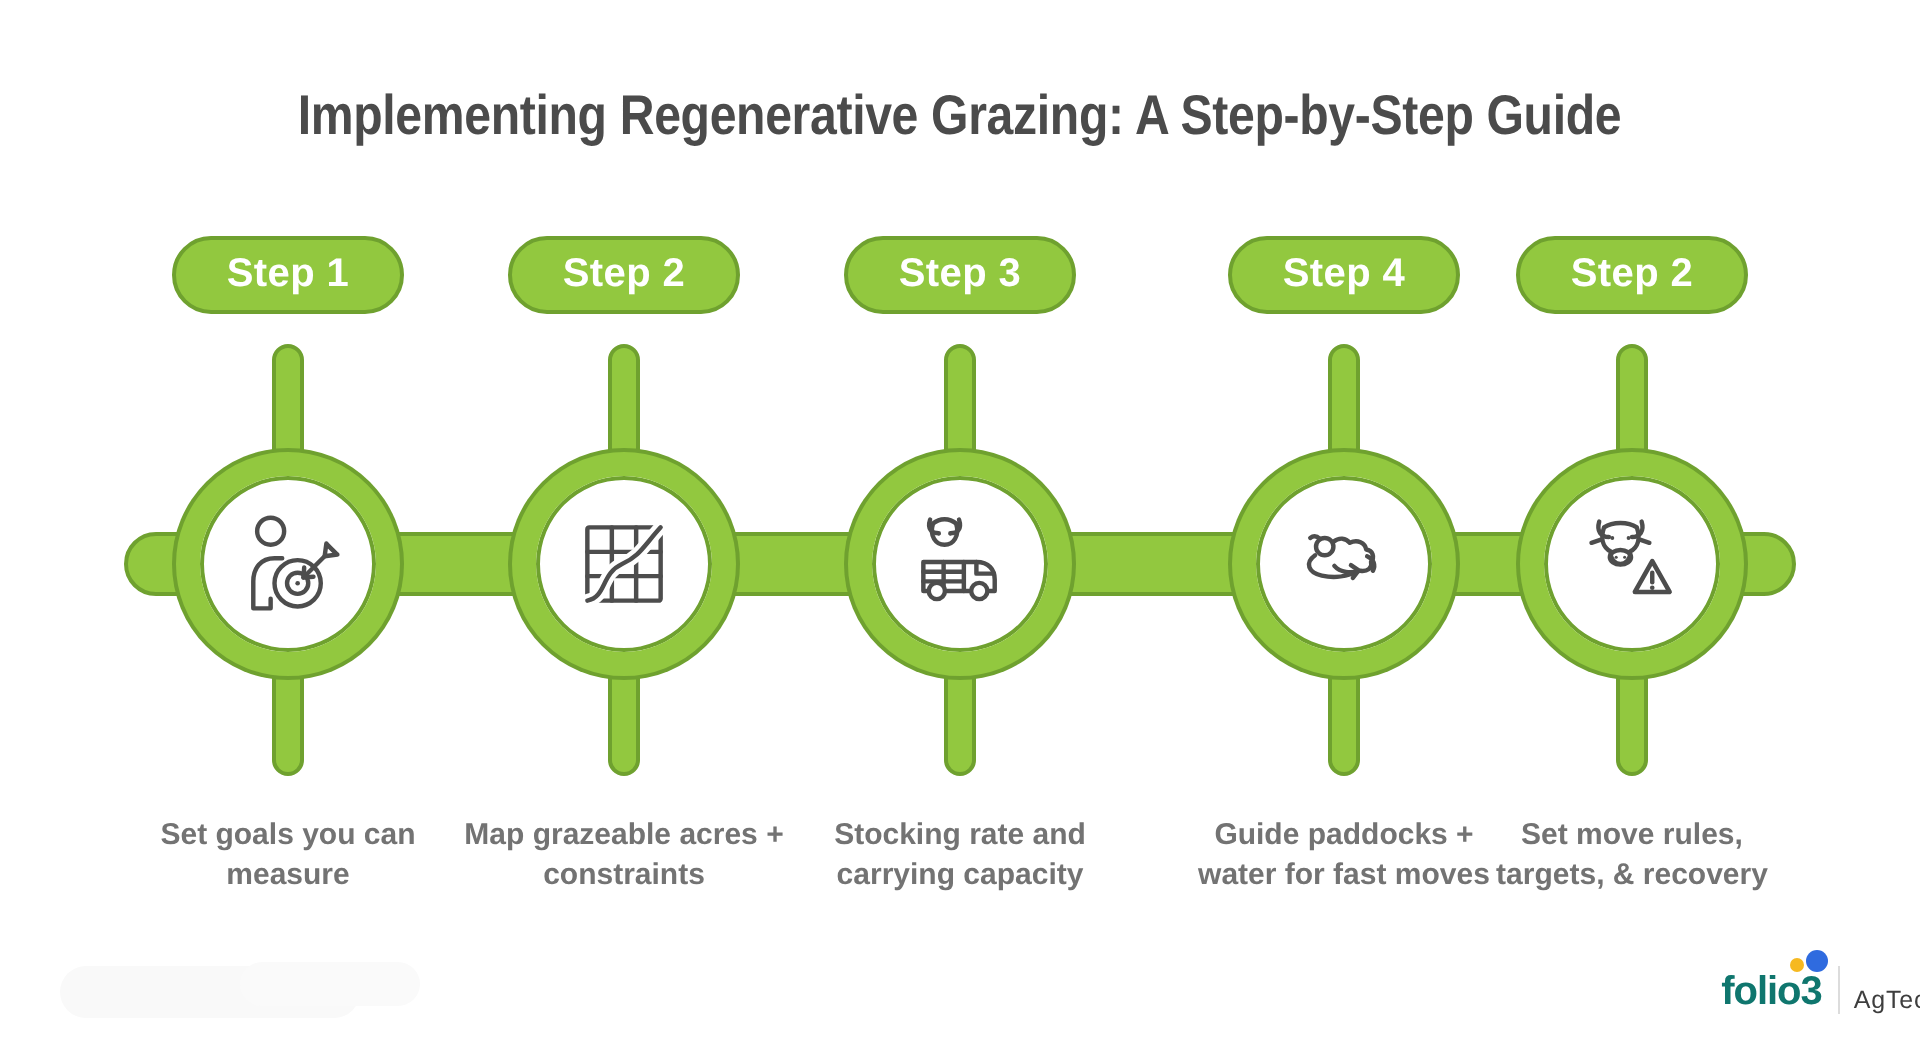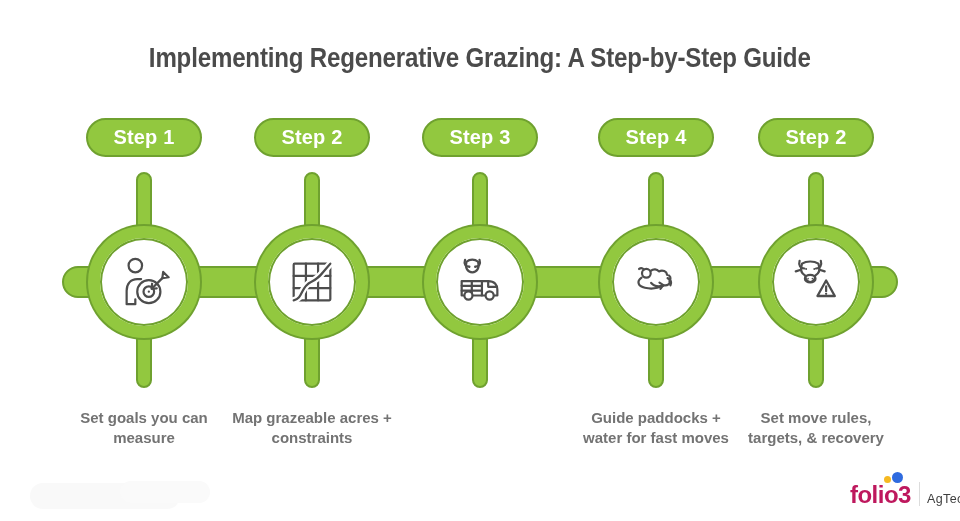--- a/index.html
+++ b/index.html
@@ -18,21 +18,21 @@
     font-size:28px;font-weight:bold;color:var(--text);white-space:nowrap;
   }
   .title span{display:inline-block;transform:scaleX(0.86);transform-origin:center;letter-spacing:-0.2px;}
 
   .hbar{
     position:absolute;left:62px;top:266px;width:836px;height:32px;
     background:var(--green);border:2px solid var(--green-dark);border-radius:17px;
     box-sizing:border-box;z-index:1;
   }
   .col{position:absolute;top:0;width:168px;height:521px;}
-  .col-1{left:60px}.col-2{left:228px}.col-3{left:396px}.col-4{left:572px}.col-5{left:732px}
+  .col-1{left:60px}.col-2{left:228px}.col-3{left:396px}.col-4{left:588px}.col-5{left:732px}
 
   .pill{
     position:absolute;left:26px;top:118px;width:116px;height:39px;
     background:var(--green);border:2px solid var(--green-dark);border-radius:20px;
     box-sizing:border-box;display:flex;align-items:center;justify-content:center;
     z-index:2;
   }
   .pill span{color:#ffffff;font-size:20px;font-weight:bold;letter-spacing:0.2px;}
 
   .vbar{
@@ -62,21 +62,21 @@
   }
   .watermark2{
     position:absolute;left:120px;bottom:18px;width:90px;height:22px;
     background:#fafafa;border-radius:11px;
   }
 
   .logo{
     position:absolute;right:18px;bottom:14px;display:flex;align-items:center;z-index:3;
   }
   .brand-wrap{position:relative;padding-top:8px;}
-  .brand{font-size:24px;font-weight:bold;color:#be185d;letter-spacing:-0.5px;line-height:1;}
+  .brand{font-size:20px;font-weight:bold;color:#0f766e;letter-spacing:-0.5px;line-height:1;}
   .dot-y{position:absolute;top:1px;left:34px;width:7px;height:7px;border-radius:50%;background:#F6B921;}
   .dot-b{position:absolute;top:-3px;left:42px;width:11px;height:11px;border-radius:50%;background:#2F6BDF;}
   .logo-div{width:1px;height:24px;background:#dcdcdc;margin:6px 7px 0 8px;}
   .suffix{font-size:12.5px;color:#3E3E3E;letter-spacing:0.4px;margin-top:16px;}
 </style>
 </head>
 <body>
 
 <div class="canvas">
 
@@ -140,20 +140,22 @@
           <path d="M9 32 H30 M9 37 H30 M19.5 27 V42"></path>
           <path d="M30 27 h6.5 c6.5 0 9.5 4 9.5 9 v6 H30"></path>
           <path d="M36.5 27 v6 h9"></path>
           <circle cx="16" cy="42" r="4.2" fill="#ffffff"></circle>
           <circle cx="38" cy="42" r="4.2" fill="#ffffff"></circle>
         </g>
         <circle cx="17" cy="12.5" r="0.9" fill="#4D4D4D"></circle>
         <circle cx="23" cy="12.5" r="0.9" fill="#4D4D4D"></circle>
       </svg>
     </div>
+    <div class="desc">Stocking rate and
+carrying capacity</div>
   </div>
 
   <div class="col col-4">
     <div class="vbar"></div>
     <div class="pill">
         <span>Step 4</span>
       </div>
     <div class="ring">
       <svg viewBox="0 0 56 56">
         <g class="icon" stroke-width="2">

